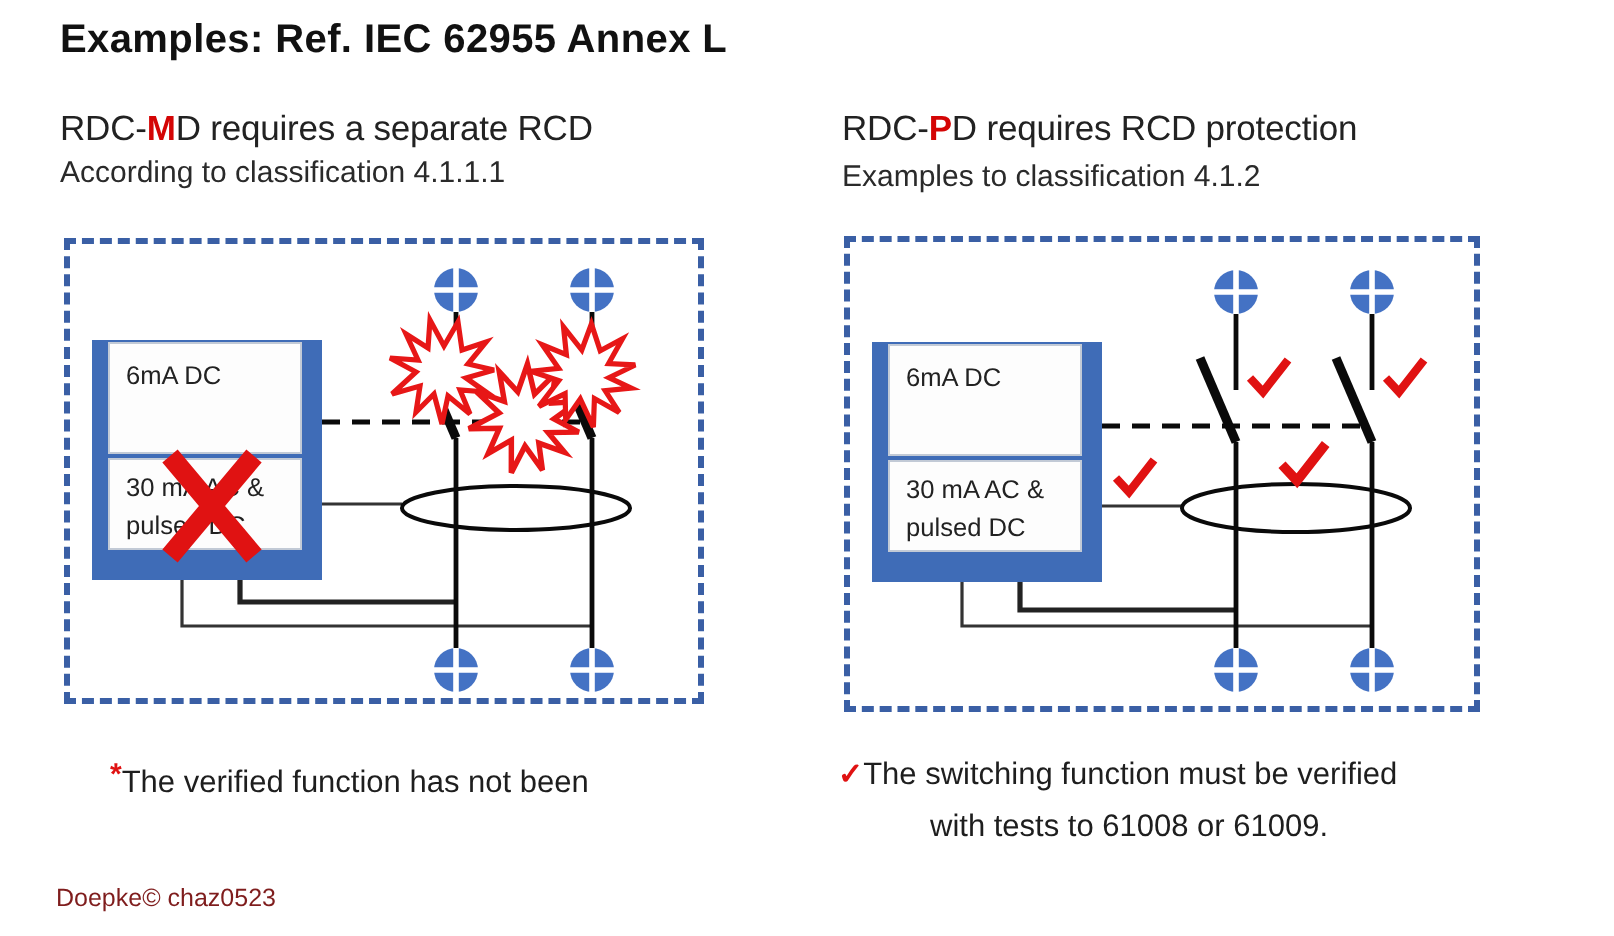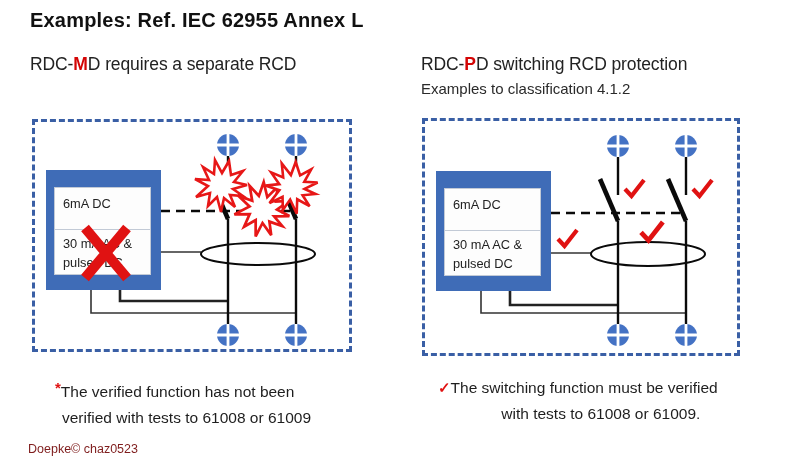--- a/index.html
+++ b/index.html
@@ -24,28 +24,28 @@
   .box-right { left:422px; top:118px; width:318px; height:238px; }
 
   .circuit-svg { position:absolute; left:0; top:0; z-index:1; }
 
   .device-box { position:absolute; left:11px; width:115px; height:120px;
                 background:#3f6cb7; z-index:2; }
   .dev-left  { top:48px; }
   .dev-right { top:50px; }
   .device-panel { position:absolute; left:8px; width:97px; background:#fdfdfd;
                   border:1px solid #c2cad6; font-size:12.8px; color:#222; }
-  .panel-top    { top:17px; height:44px; padding:8px 0 0 8px; }
+  .panel-top    { top:1px; height:56px; padding:8px 0 0 8px; }
   .panel-bottom { top:59px; height:46px; padding:4px 0 0 8px; line-height:19px; }
 
   .x-overlay { position:absolute; z-index:3; left:38px; top:100px; }
 
   .footnote { position:absolute; font-size:15.5px; color:#1e1e1e; line-height:26px; }
   .fn-left  { left:55px;  top:375px; }
-  .fn-right { left:438px; top:375px;text-align:center; }
+  .fn-right { left:419px; top:375px; }
   .fn-left  .marker { color:#e01212; font-weight:bold; vertical-align:4px; font-size:15px; }
   .fn-right .marker { color:#e01212; font-weight:bold; font-size:15px; }
   .fn-left  .line2 { padding-left:7px; }
   .fn-right .line2 { padding-left:46px; }
 
   .credit { position:absolute; left:28px; top:442px; font-size:12.5px; color:#7f1d1d; }
 
   svg .wire       { stroke:#333; stroke-width:1.6; fill:none; }
   svg .wire-thick { stroke:#222; stroke-width:2.6; fill:none; }
   svg .mainline   { stroke:#0a0a0a; stroke-width:2.4; fill:none; }
@@ -69,22 +69,23 @@
       </g>
       <g id="check-sym">
         <path d="M0 9 L6.5 16 L19 0" stroke="#e01212" stroke-width="4.2" fill="none"></path>
       </g>
     </defs>
   </svg>
 
   <div class="page-title">Examples: Ref. IEC 62955 Annex L</div>
 
   <div class="col-heading h-left"><span>RDC-</span><span class="accent">M</span><span>D requires a separate RCD</span></div>
+  <div class="col-subheading s-left">According to classification 4.1.1.1</div>
 
-  <div class="col-heading h-right"><span>RDC-</span><span class="accent">P</span><span>D switching RCD protection</span></div>
+  <div class="col-heading h-right"><span>RDC-</span><span class="accent">P</span><span>D requires RCD protection</span></div>
   <div class="col-subheading s-right">Examples to classification 4.1.2</div>
 
   <div class="diagram-box box-left">
     <svg class="circuit-svg" width="314" height="227" viewBox="0 0 314 227">
 
       <path class="trip-dash" d="M126 89 H261"></path>
       <path class="wire" d="M126 130 H166"></path>
       <path class="wire-thick" d="M85 168 V179 H193"></path>
       <path class="wire" d="M56 168 V191 H261"></path>
 
@@ -147,21 +148,20 @@
       <div class="device-panel panel-top">6mA DC</div>
       <div class="device-panel panel-bottom">
         <div>30 mA AC &amp;</div>
         <div>pulsed DC</div>
       </div>
     </div>
   </div>
 
   <div class="footnote fn-left">
     <div><span class="marker">*</span><span>The verified function has not been</span></div>
-    <div class="line2">verified with tests to 61008 or 61009</div>
   </div>
 
   <div class="footnote fn-right">
     <div><span class="marker">✓</span><span>The switching function must be verified</span></div>
     <div class="line2">with tests to 61008 or 61009.</div>
   </div>
 
   <div class="credit">Doepke© chaz0523</div>
 
 </div>

